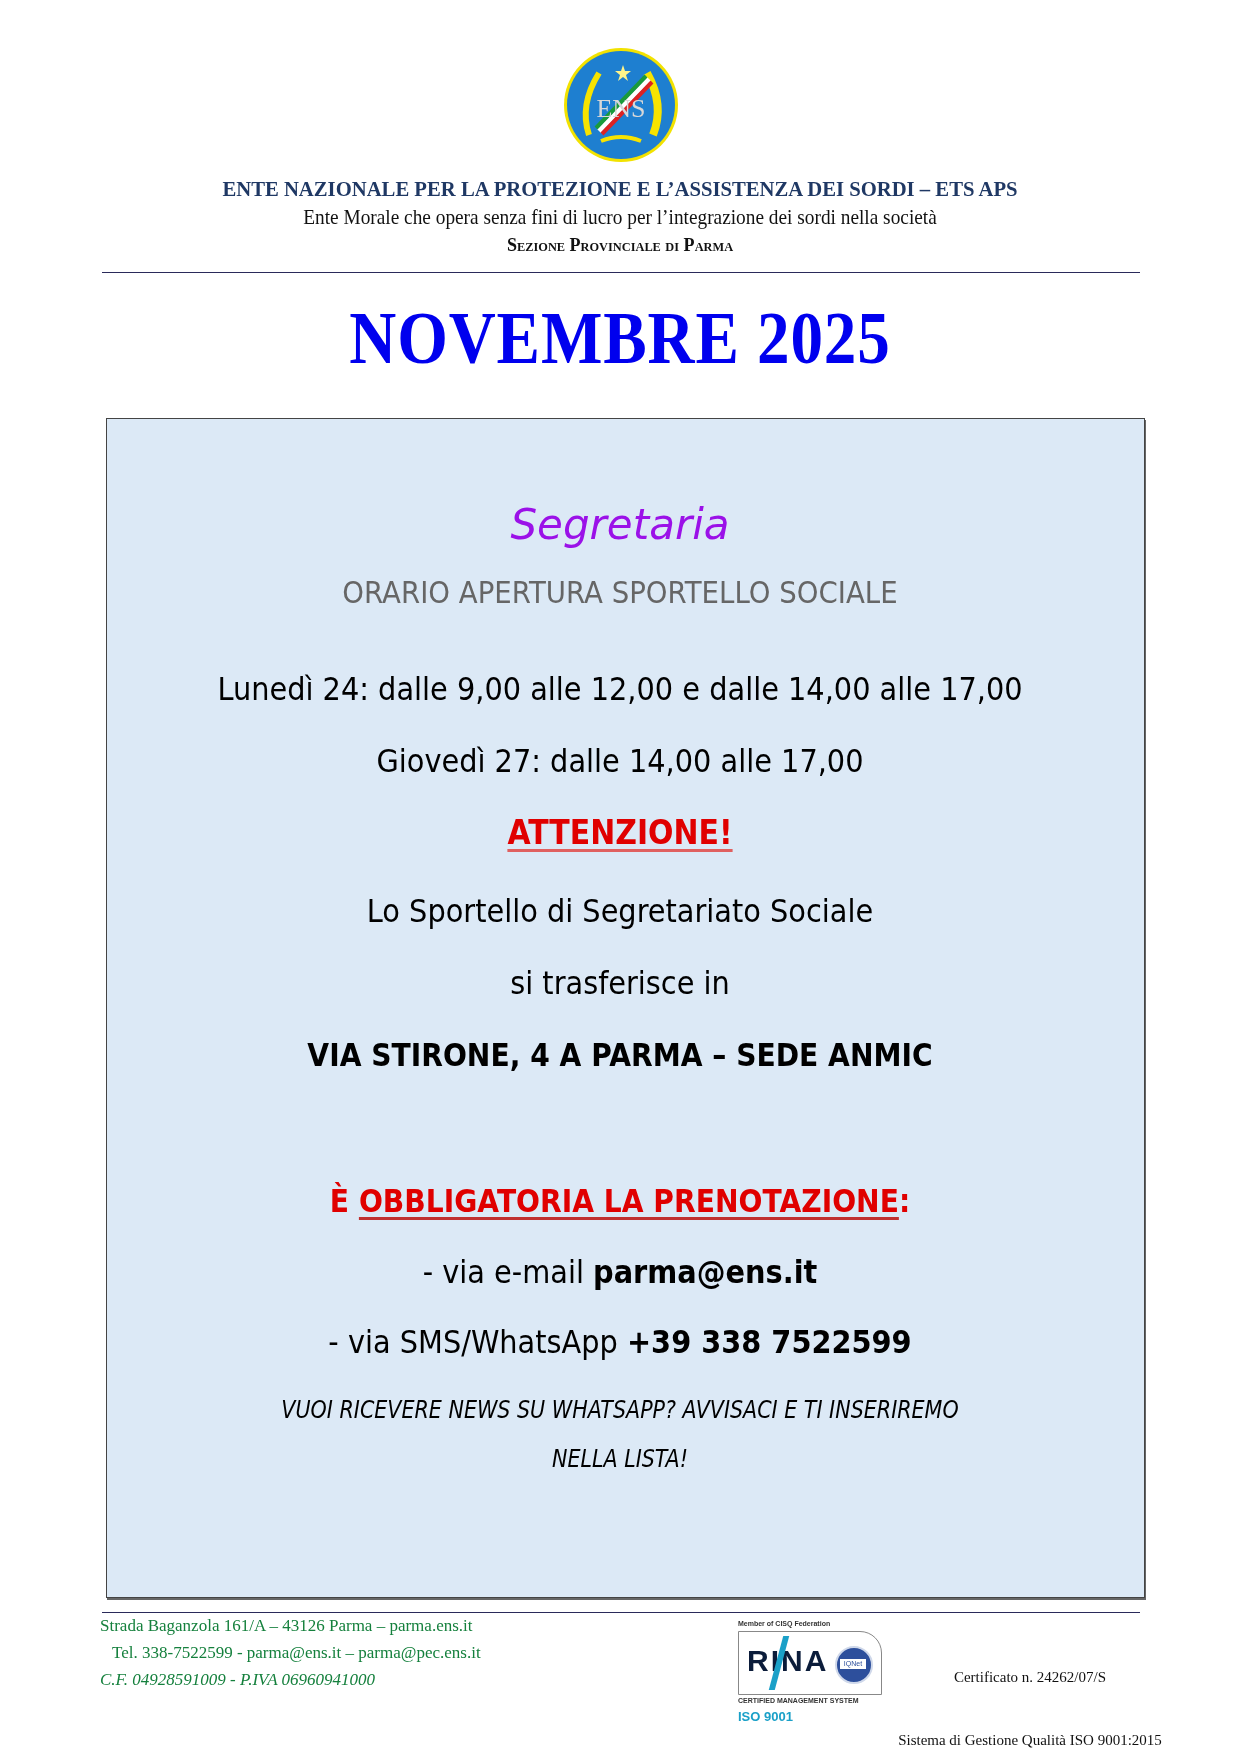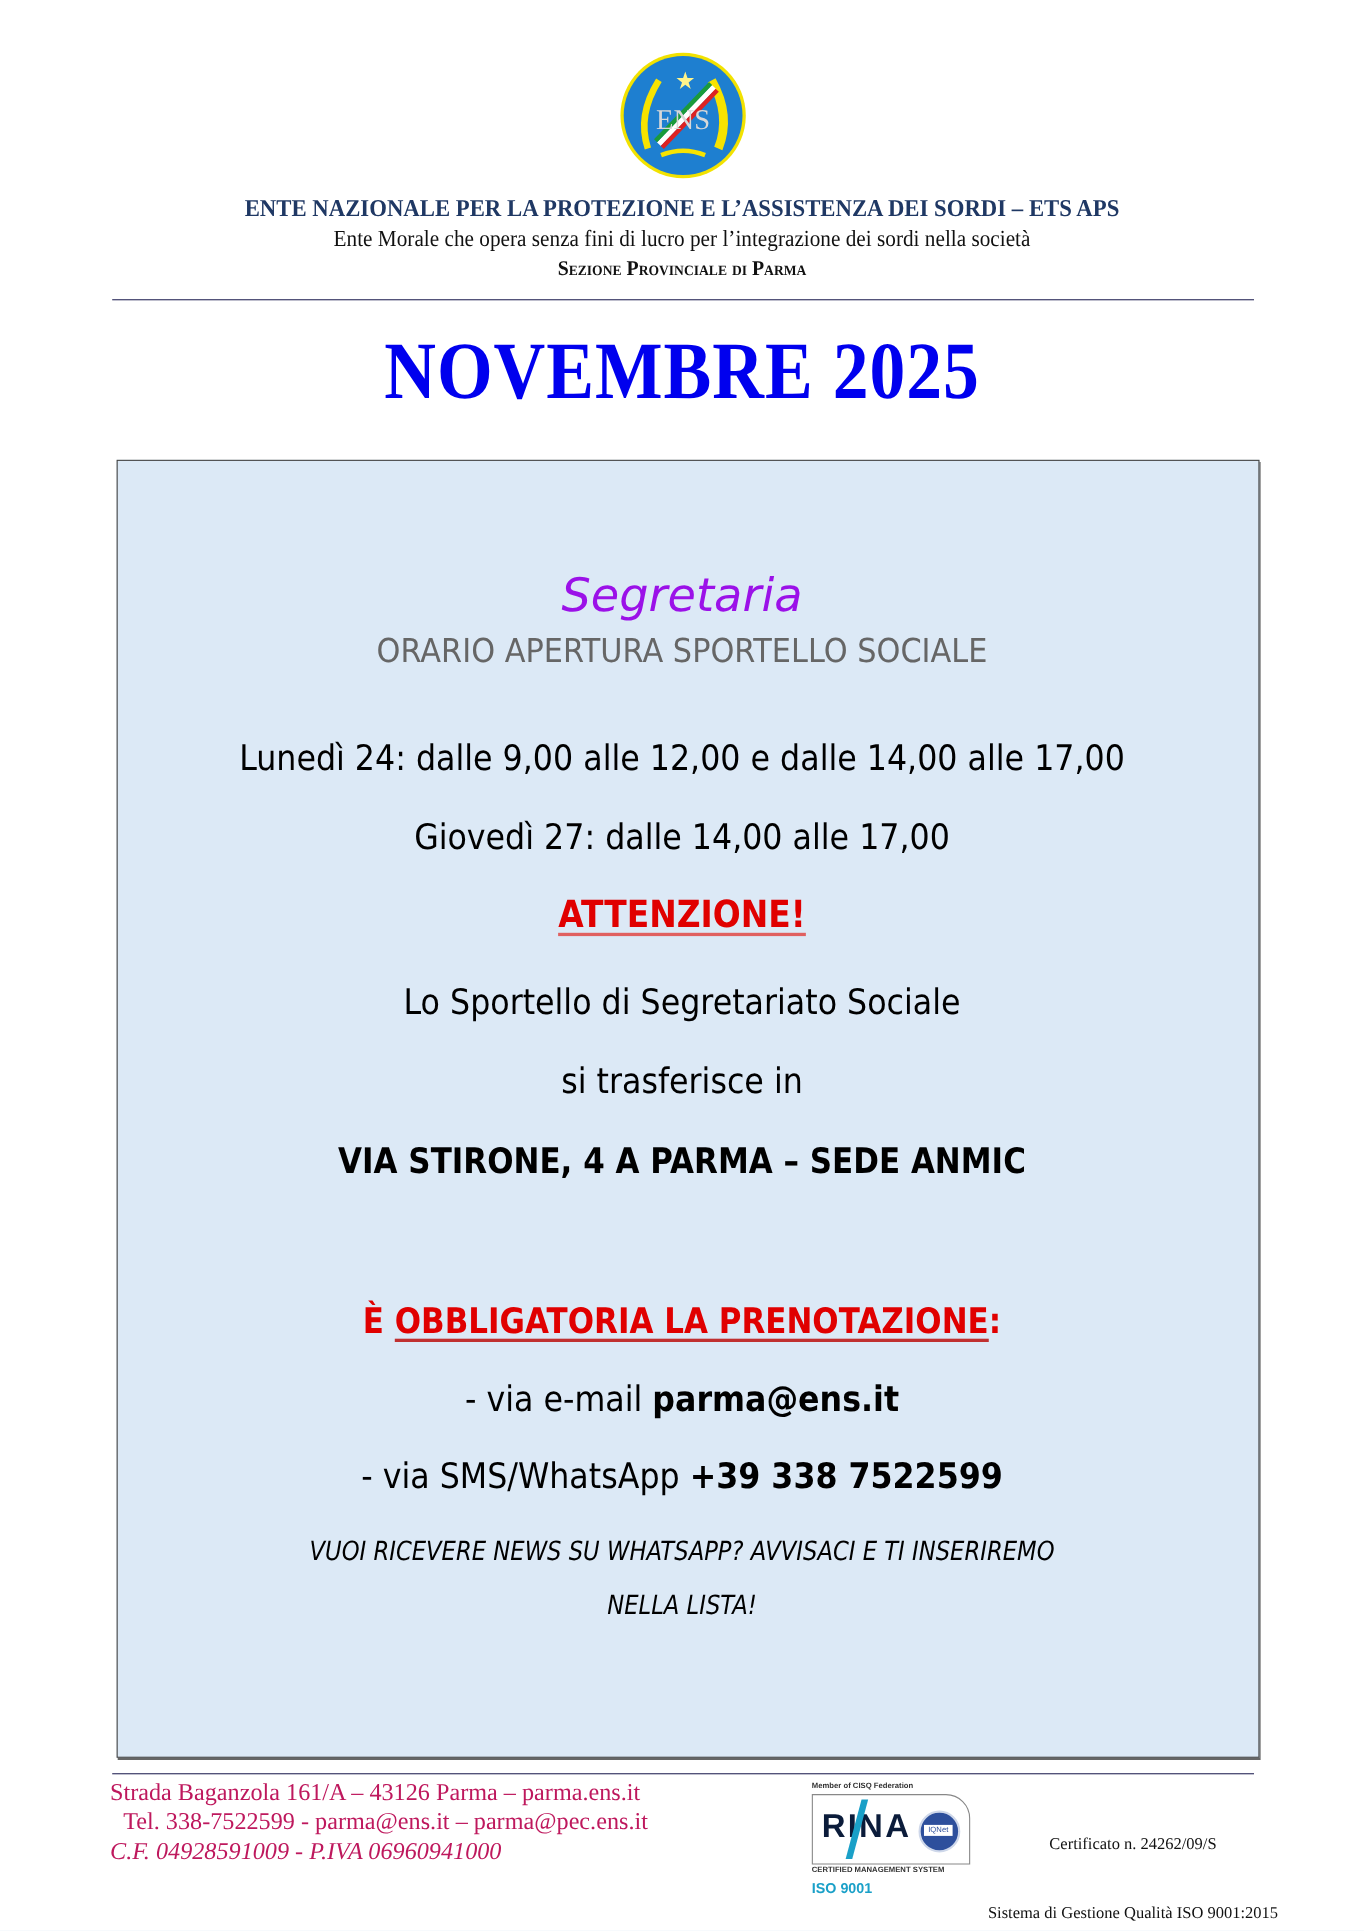--- a/index.html
+++ b/index.html
@@ -18,38 +18,38 @@
 
   .title { position: absolute; left: 0; top: 296px; width: 1240px; text-align: center;
            font-family: "Liberation Serif", "DejaVu Serif", serif; font-weight: bold;
            font-size: 74px; color: #0000ee; transform: scaleX(0.88); letter-spacing: 1px; }
 
   .box { position: absolute; left: 106px; top: 418px; width: 1037px; height: 1178px;
          background: #dce9f6; border: 1px solid #444; box-shadow: 1px 2px 0 #666; }
 
   .line { position: absolute; left: 0; width: 1240px; text-align: center; }
   .comic { font-family: "DejaVu Sans", sans-serif; color: #000; }
-  .seg { top: 500px; font-family: "DejaVu Sans", sans-serif; font-style: italic; font-size: 42px; color: #9b11e8; font-weight: normal; letter-spacing: 0px; margin-top: 16px; }
+  .seg { top: 500px; font-family: "DejaVu Sans", sans-serif; font-style: italic; font-size: 42px; color: #9b11e8; font-weight: normal; letter-spacing: 0px; }
   .orario { top: 575px; font-family: "DejaVu Sans", sans-serif; font-size: 30px; color: #666; transform: scaleX(0.92); }
   .sched1 { top: 670px; font-size: 32px; transform: scaleX(0.9); }
   .sched2 { top: 742px; font-size: 32px; transform: scaleX(0.9); }
   .att { top: 812px; font-size: 34px; font-weight: bold; color: #e00000; transform: scaleX(0.88); }
   .att span { text-decoration: underline; text-decoration-color: #e06060; text-underline-offset: 5px; }
   .lo { top: 892px; font-size: 32px; transform: scaleX(0.9); }
   .tras { top: 964px; font-size: 32px; transform: scaleX(0.9); }
   .via { top: 1036px; font-size: 32px; font-weight: bold; transform: scaleX(0.88); }
   .obb { top: 1182px; font-size: 32px; font-weight: bold; color: #e00000; transform: scaleX(0.88); }
   .obb .u { text-decoration: underline; text-decoration-color: #c03030; text-underline-offset: 5px; }
   .email { top: 1253px; font-size: 32px; transform: scaleX(0.9); }
   .sms { top: 1323px; font-size: 32px; transform: scaleX(0.9); }
   .bold { font-weight: bold; }
   .news1 { top: 1396px; font-size: 24px; font-style: italic; transform: scaleX(0.86); }
   .news2 { top: 1445px; font-size: 24px; font-style: italic; transform: scaleX(0.86); }
 
-  .foot { position: absolute; left: 100px; font-family: "Liberation Serif", "DejaVu Serif", serif; font-size: 22px; color: #be185d; }
+  .foot { position: absolute; left: 100px; font-family: "Liberation Serif", "DejaVu Serif", serif; font-size: 17px; color: #15803d; }
   .f1 { top: 1616px; } .f2 { top: 1643px; margin-left: 12px; } .f3 { top: 1670px; font-style: italic; }
 
   .rina { position: absolute; left: 738px; top: 1620px; width: 160px; height: 110px; font-family: "Liberation Sans", sans-serif; }
   .rina-member { position: absolute; left: 0; top: 0; font-size: 7px; font-weight: bold; color: #333; }
   .rina-frame { position: absolute; left: 0; top: 11px; width: 142px; height: 62px; border: 1px solid #888; border-radius: 0 22px 0 0; }
   .rina-word { position: absolute; left: 8px; top: 12px; font-size: 30px; font-weight: 900; color: #0b1c3a; letter-spacing: 2px; }
   .rina-slash { position: absolute; left: 37px; top: 4px; width: 6px; height: 54px; background: #1aa0c8; transform: skewX(-15deg); }
   .iqnet { position: absolute; left: 96px; top: 14px; width: 34px; height: 34px; border-radius: 50%; background: #2d4f9c; border: 2px solid #cfd8ea; }
   .iqnet span { position: absolute; left: 3px; top: 11px; width: 26px; height: 10px; background: #fff; font-size: 7px; color: #2d4f9c; text-align: center; line-height: 10px; }
   .rina-cms { position: absolute; left: 0; top: 77px; font-size: 7px; font-weight: bold; color: #333; }
@@ -112,14 +112,14 @@
       <div class="rina-slash"></div>
       <div class="iqnet">
           <span>IQNet</span>
         </div>
     </div>
     <div class="rina-cms">CERTIFIED MANAGEMENT SYSTEM</div>
     <div class="rina-iso">ISO 9001</div>
   </div>
 
   <div class="cert c1">Sistema di Gestione Qualità ISO 9001:2015</div>
-  <div class="cert c2">Certificato n. 24262/09/S</div>
+  <div class="cert c2">Certificato n. 24262/07/S</div>
 </div>
 
 </body></html>

